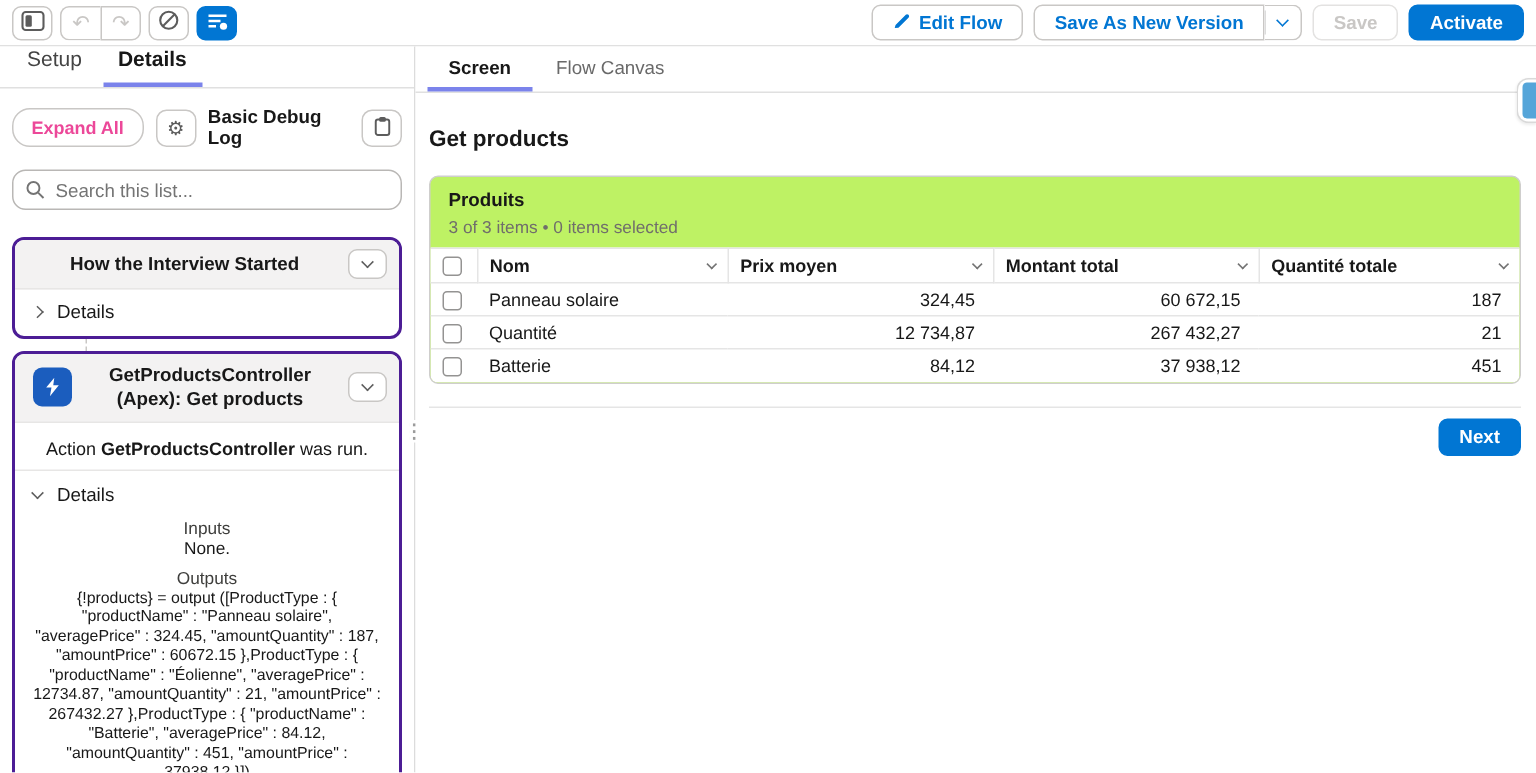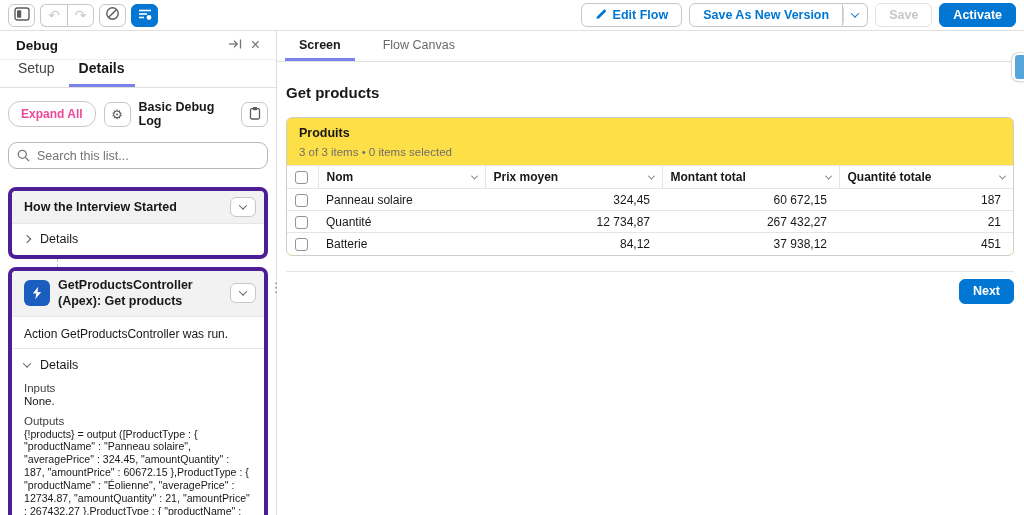--- a/index.html
+++ b/index.html
@@ -57,49 +57,49 @@
   .sq-btn { width:27px; height:25px; border:1px solid #c9c7c5; border-radius:7px; background:#fff;
     display:flex; align-items:center; justify-content:center; cursor:pointer; color:#5c5c5c; font-size:13px; }
   .log-name { font-size:12.5px; font-weight:700; flex:1; }
   .search-row { padding:14px 8px 0 8px; position:relative; }
   .search-row svg { position:absolute; left:17px; top:21px; }
   .search-input { width:100%; height:27px; border:1px solid #b9b7b5; border-radius:9px;
     padding:0 8px 0 28px; font-family:inherit; font-size:12.5px; color:#181818; outline:none; }
   .search-input::placeholder { color:#747474; }
 
   .cards { padding:18px 8px 0 8px; }
-  .card { border:4px solid #4c1d95; border-radius:8px; background:#fff; overflow:hidden; }
+  .card { border:2px solid #4c1d95; border-radius:8px; background:#fff; overflow:hidden;text-align:center; }
   .card-head { background:#f3f2f2; display:flex; align-items:center; gap:8px;
     padding:6px 8px 6px 12px; border-bottom:1px solid #e7e6e5; }
   .card-head .ct { font-size:12.5px; font-weight:700; flex:1; line-height:1.3; }
   .dd-btn { width:26px; height:20px; border:1px solid #c9c7c5; border-radius:6px; background:#fff;
     display:flex; align-items:center; justify-content:center; cursor:pointer; flex:none; }
   .card-body { padding:8px 12px 9px 12px; }
   .details-row { display:flex; align-items:center; gap:10px; font-size:12.5px; cursor:pointer; }
   .connector { height:8px; margin-left:49px; border-left:1.5px dashed #c9c7c5; width:0; }
   .apex-ic { width:26px; height:26px; border-radius:6px; background:#1b5dbe; flex:none;
     display:flex; align-items:center; justify-content:center; }
   .action-line { font-size:12px; padding:2px 0 7px; }
-  .action-line b { font-weight:400; }
+  .action-line b { font-weight:700; }
   .body-hr { border:none; border-top:1px solid #e7e6e5; margin:0 -12px 0 -12px; }
   .details-row.expanded { padding:9px 0 7px; }
   .kv-label { font-size:11.5px; color:#3e3e3c; margin-top:3px; }
   .kv-value { font-size:11.5px; margin:1px 0 8px; }
   .out-text { font-size:10.6px; line-height:1.22; margin-top:1px; word-break:break-word; color:#181818; }
 
   
   .screen-panel { flex:1; position:relative; display:flex; flex-direction:column; background:#fff; }
-  .screen-tabs { height:31px; border-bottom:1px solid #e0e0e0; display:flex; padding-left:8px; gap:14px; }
+  .screen-tabs { height:31px; border-bottom:1px solid #e0e0e0; display:flex; padding-left:8px; gap:2px; }
   .stab { display:flex; align-items:center; padding:0 14px; font-size:12.5px; color:#696969;
     cursor:pointer; border-bottom:3px solid transparent; }
   .stab.active { font-weight:700; color:#181818; border-bottom-color:#7b83eb; }
   .screen-body { padding:12px 10px 0 9px; }
   .screen-heading { font-size:15px; font-weight:700; margin:10px 0 16px 0; }
 
-  .table-card { border:1px solid #cfcecd; border-radius:6px; overflow:hidden; background:#fde047; }
+  .table-card { border:1px solid #cfcecd; border-radius:6px; overflow:hidden; background:#bef264; }
   .tc-head { padding:8px 12px 7px; }
   .tc-title { font-size:12.5px; font-weight:700; }
   .tc-summary { font-size:11.5px; color:#706e6b; margin-top:6px; }
   table.grid { width:100%; border-collapse:collapse; background:#fff; font-size:12px; table-layout:fixed; }
   .grid th { font-weight:700; text-align:left; height:23px; padding:0 8px;
     border:1px solid #e5e5e5; border-left:none; background:#fff; }
   .grid th:last-child { border-right:none; }
   .th-inner { display:flex; align-items:center; justify-content:space-between; }
   .grid td { height:22px; padding:0 12px 0 8px; border-top:1px solid #e5e5e5; }
   .grid td.num { text-align:right; }
@@ -183,35 +183,20 @@
       </button>
       <button class="btn brand">
         <span>Activate</span>
       </button>
     </div>
   </header>
 
   <div class="body-row">
 
     <aside class="debug-panel">
-      <div class="panel-head">
-        <span class="title">Debug</span>
-        <button class="head-ic">
-          <span>
-            <svg width="15" height="12" viewBox="0 0 15 12">
-                <line x1="1" y1="6" x2="9" y2="6" stroke="#747474" stroke-width="1.3"></line>
-                <path d="M6 2.8 L9.2 6 6 9.2" fill="none" stroke="#747474" stroke-width="1.3"></path>
-                <line x1="12.5" y1="1.5" x2="12.5" y2="10.5" stroke="#747474" stroke-width="1.3"></line>
-              </svg>
-          </span>
-        </button>
-        <button class="head-ic">
-          <span style="font-size:16px;">×</span>
-        </button>
-      </div>
 
       <nav class="panel-tabs">
         <div class="ptab">
           <span>Setup</span>
         </div>
         <div class="ptab active">
           <span>Details</span>
         </div>
       </nav>
 

